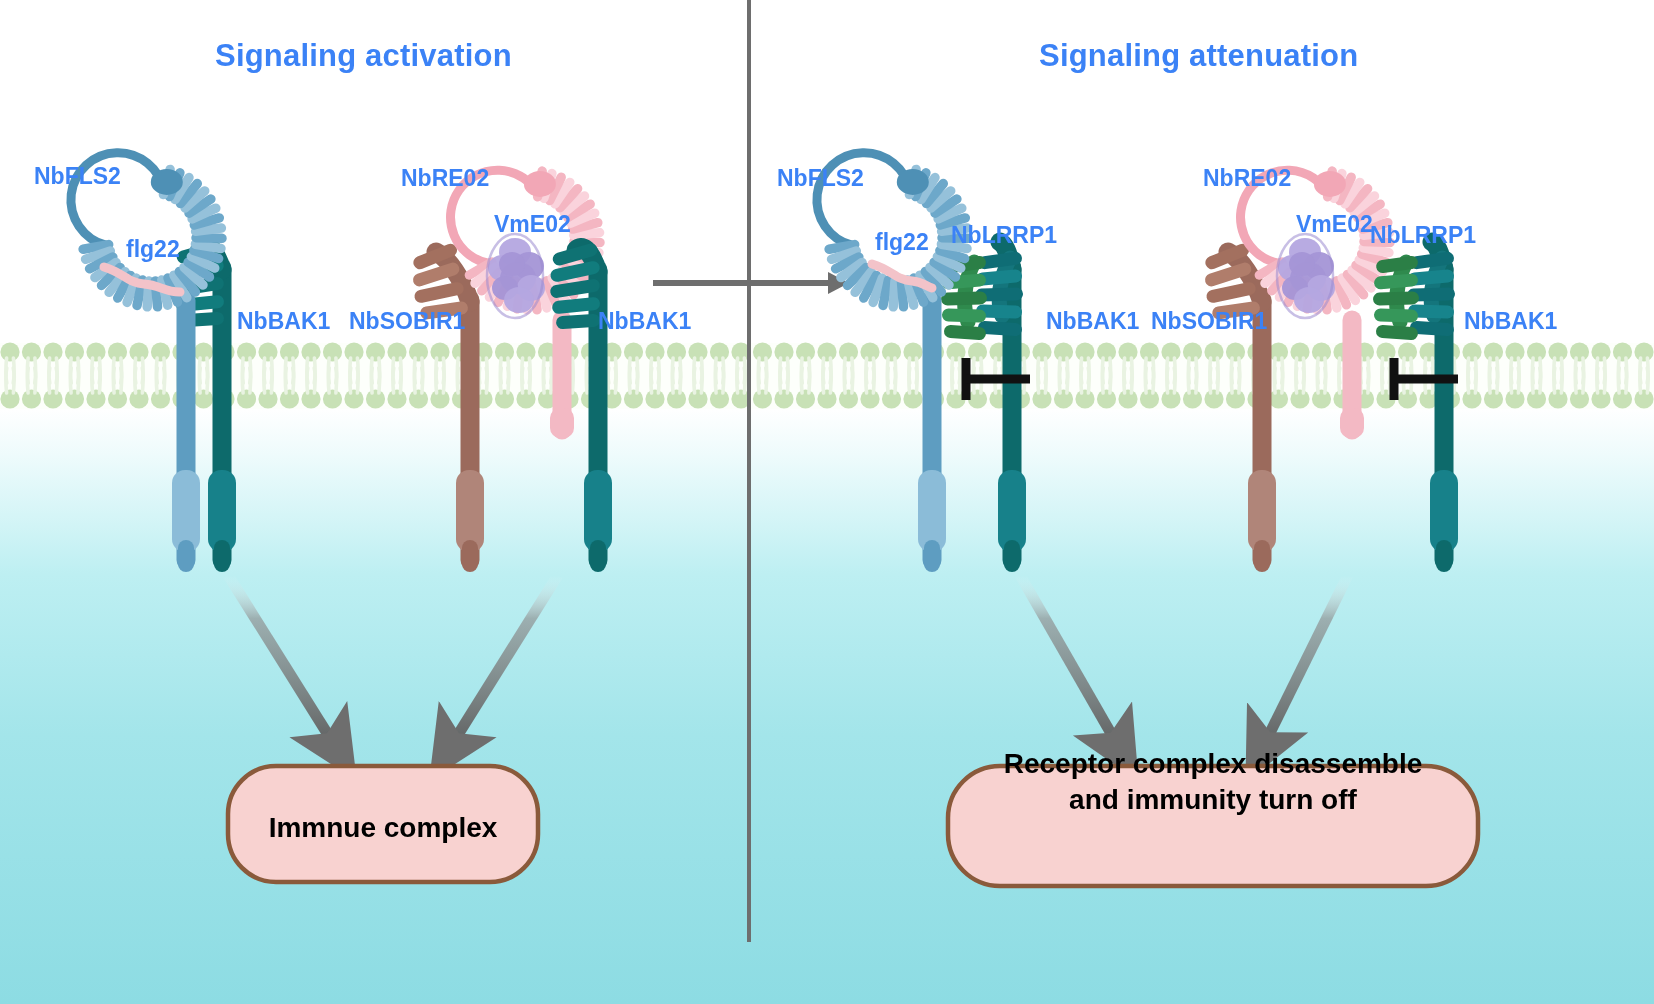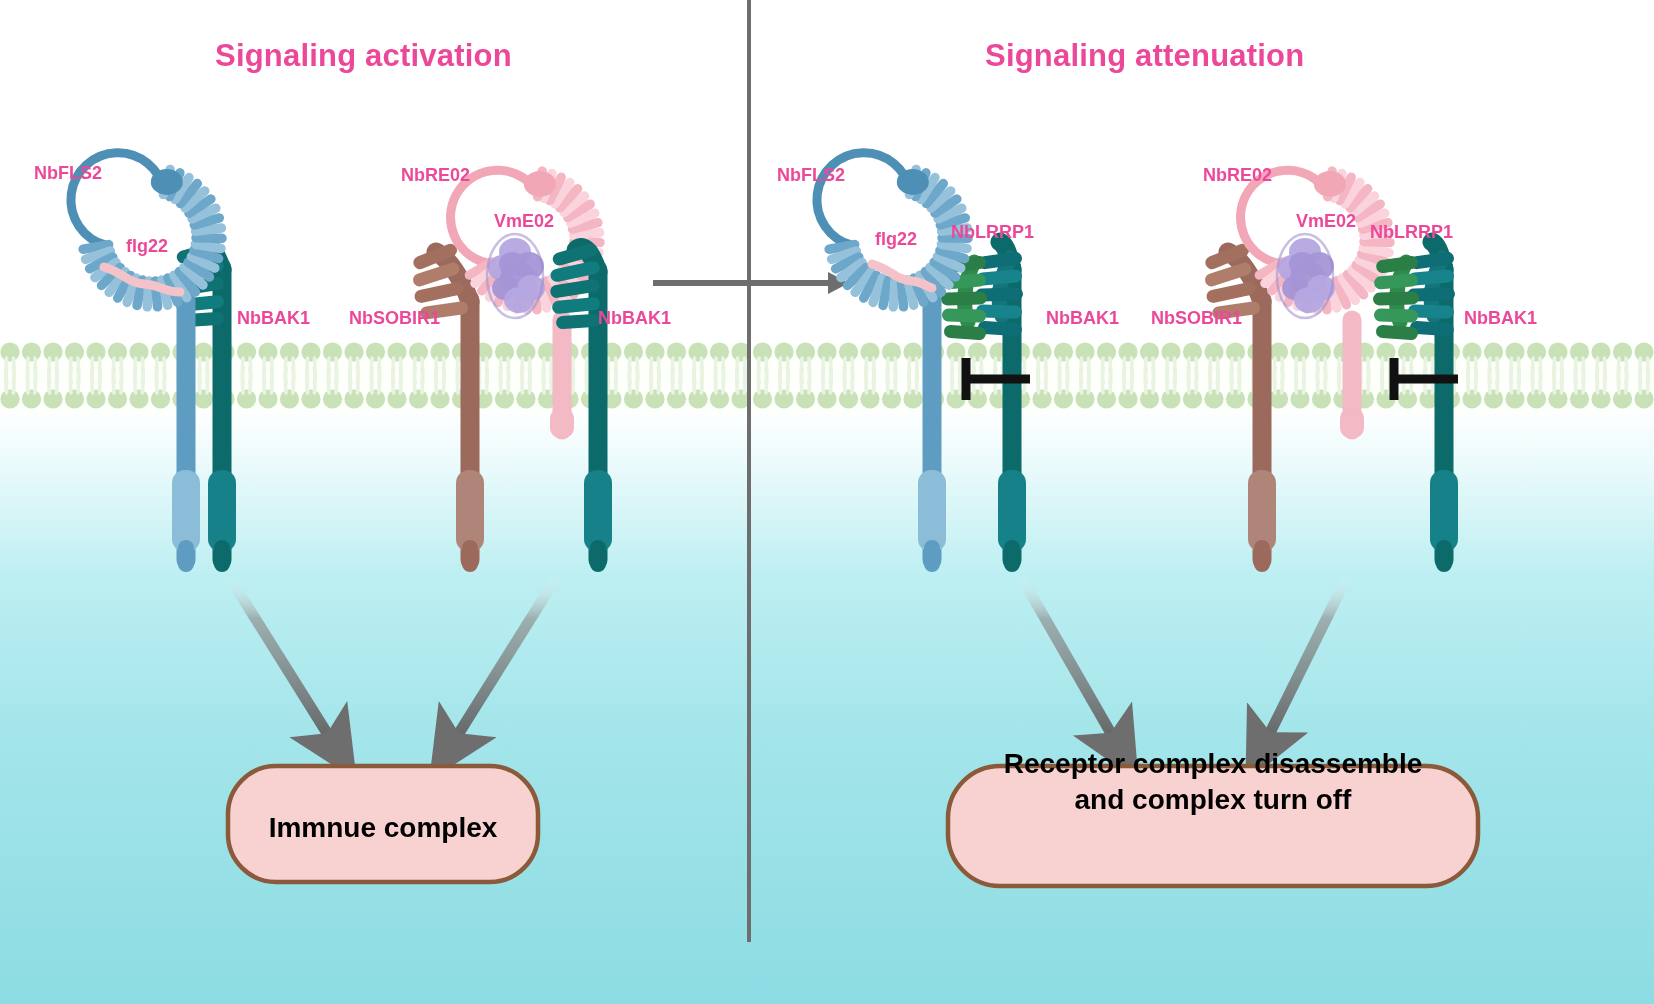--- a/index.html
+++ b/index.html
@@ -1,21 +1,21 @@
 <!DOCTYPE html>
 <html><head>
 <meta charset="utf-8">
 <style>
   html,body{margin:0;padding:0;background:#fff;}
   body{font-family:"Liberation Sans",sans-serif;}
   #stage{position:relative;width:1654px;height:1004px;overflow:hidden;background:#fff;}
   #stage svg{position:absolute;left:0;top:0;}
-  .lbl{position:absolute;font-family:"Liberation Sans",sans-serif;font-weight:bold;color:#ec4899;white-space:nowrap;}
+  .lbl{position:absolute;font-family:"Liberation Sans",sans-serif;font-weight:bold;color:#3b82f6;white-space:nowrap;}
   .title{font-size:31px;letter-spacing:.2px;}
-  .tag{font-size:18px;}
+  .tag{font-size:23px;}
   .boxtext{position:absolute;text-align:center;font-weight:bold;font-size:28px;color:#000;line-height:1.3;}
 </style>
 </head>
 <body>
 
 <div id="stage">
 
 <svg width="1654" height="1004" viewBox="0 0 1654 1004">
   <defs>
     <linearGradient id="cyto" x1="0" y1="0" x2="0" y2="1">
@@ -556,21 +556,21 @@
     <path d="M1020,575 L1120,749" stroke="url(#arrowfade)" stroke-width="11" fill="none" marker-end="url(#mgray)"></path>
     <path d="M1348,575 L1262,749" stroke="url(#arrowfade)" stroke-width="11" fill="none" marker-end="url(#mgray)"></path>
   </g>
 
   <g>
     <rect x="948" y="766" width="530" height="120" rx="52" fill="#f8d2d0" stroke="#8a5a3b" stroke-width="4.5"></rect>
   </g>
 </svg>
 
 <div class="lbl title" style="left:215px;top:38px;">Signaling activation</div>
-<div class="lbl title" style="left:985px;top:38px;">Signaling attenuation</div>
+<div class="lbl title" style="left:1039px;top:38px;">Signaling attenuation</div>
 
 <div class="lbl tag" style="left:34px;top:163px;">NbFLS2</div>
 <div class="lbl tag" style="left:126px;top:236px;">flg22</div>
 <div class="lbl tag" style="left:237px;top:308px;">NbBAK1</div>
 <div class="lbl tag" style="left:401px;top:165px;">NbRE02</div>
 <div class="lbl tag" style="left:494px;top:211px;">VmE02</div>
 <div class="lbl tag" style="left:349px;top:308px;">NbSOBIR1</div>
 <div class="lbl tag" style="left:598px;top:308px;">NbBAK1</div>
 
 <div class="lbl tag" style="left:777px;top:165px;">NbFLS2</div>
@@ -579,16 +579,16 @@
 <div class="lbl tag" style="left:1046px;top:308px;">NbBAK1</div>
 <div class="lbl tag" style="left:1203px;top:165px;">NbRE02</div>
 <div class="lbl tag" style="left:1296px;top:211px;">VmE02</div>
 <div class="lbl tag" style="left:1370px;top:222px;">NbLRRP1</div>
 <div class="lbl tag" style="left:1151px;top:308px;">NbSOBIR1</div>
 <div class="lbl tag" style="left:1464px;top:308px;">NbBAK1</div>
 
 <div class="boxtext" style="left:228px;top:810px;width:310px;">Immnue complex</div>
 <div class="boxtext" style="left:948px;top:746px;width:530px;">
   <div>Receptor complex disassemble</div>
-  <div>and complex turn off</div>
+  <div>and immunity turn off</div>
 </div>
 
 </div>
 
 </body></html>

